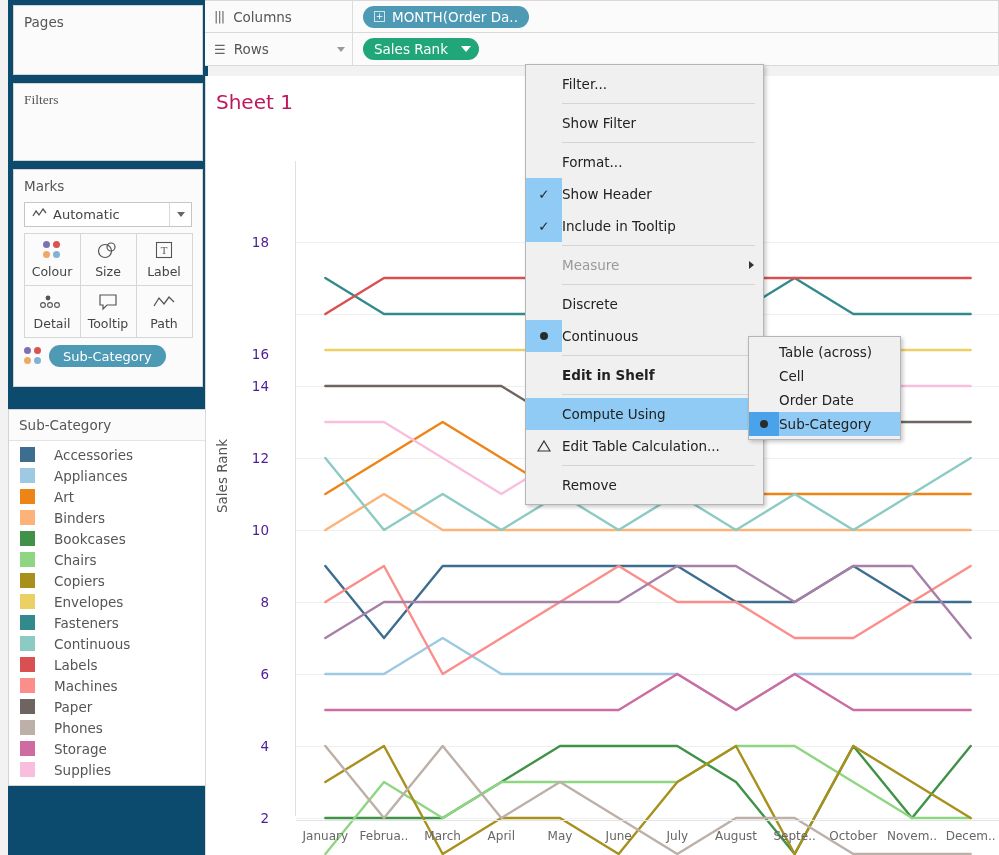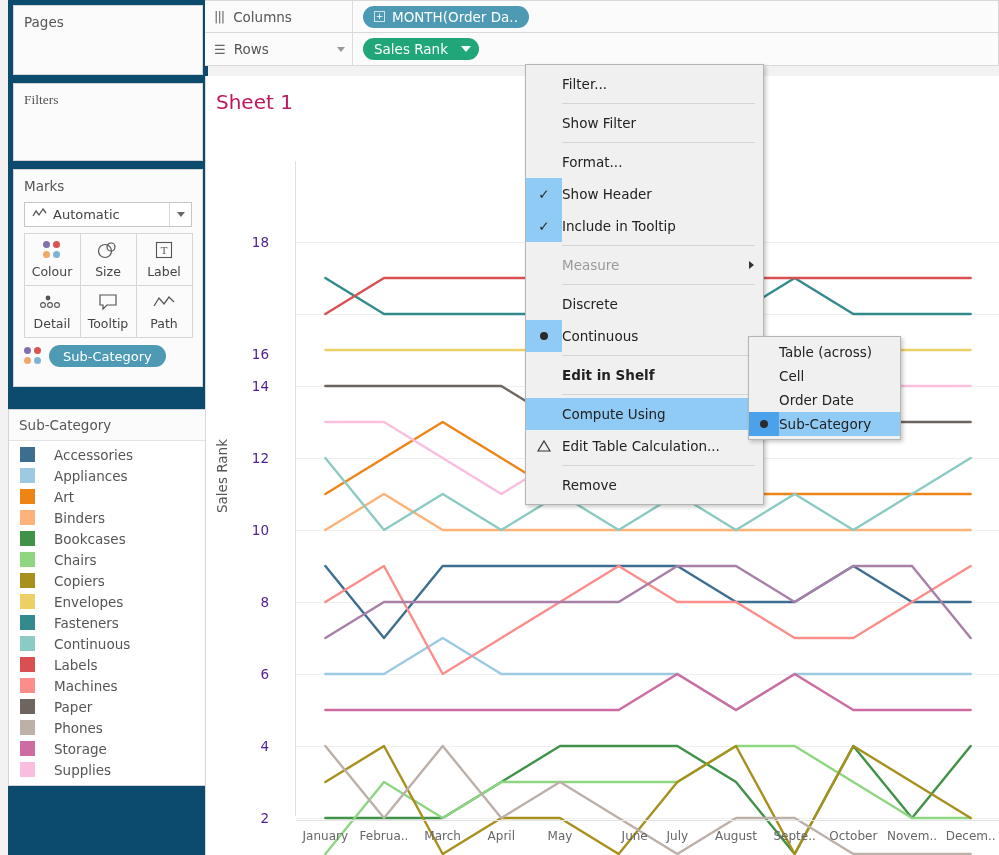--- a/index.html
+++ b/index.html
@@ -363,21 +363,21 @@
         <polyline points="29.333333333333332,634 88,634 146.66666666666666,634 205.33333333333334,634 264,634 322.66666666666663,634 381.3333333333333,598 439.99999999999994,634 498.66666666666663,598 557.3333333333334,634 616,634 674.6666666666666,634" fill="none" stroke="#ce6ba0" stroke-width="2.4" stroke-linejoin="round" stroke-linecap="round"></polyline>
         <polyline points="29.333333333333332,346 88,346 146.66666666666666,382 205.33333333333334,417.99999999999994 264,382 322.66666666666663,346 381.3333333333333,310 439.99999999999994,310 498.66666666666663,310 557.3333333333334,310 616,310 674.6666666666666,310" fill="none" stroke="#f9bede" stroke-width="2.4" stroke-linejoin="round" stroke-linecap="round"></polyline>
         <polyline points="29.333333333333332,562 88,526 146.66666666666666,526 205.33333333333334,526 264,526 322.66666666666663,526 381.3333333333333,490 439.99999999999994,490 498.66666666666663,526 557.3333333333334,490 616,490 674.6666666666666,562" fill="none" stroke="#a77fa7" stroke-width="2.4" stroke-linejoin="round" stroke-linecap="round"></polyline>
       </svg>
     <div id="xlabels">
         <div class="xlab" style="left: 29.3333px;">January</div>
         <div class="xlab" style="left: 88px;">Februa..</div>
         <div class="xlab" style="left: 146.667px;">March</div>
         <div class="xlab" style="left: 205.333px;">April</div>
         <div class="xlab" style="left: 264px;">May</div>
-        <div class="xlab" style="left: 322.667px; margin-left: 16px;">June</div>
+        <div class="xlab" style="left: 322.667px;">June</div>
         <div class="xlab" style="left: 381.333px;">July</div>
         <div class="xlab" style="left: 440px;">August</div>
         <div class="xlab" style="left: 498.667px;">Septe..</div>
         <div class="xlab" style="left: 557.333px;">October</div>
         <div class="xlab" style="left: 616px;">Novem..</div>
         <div class="xlab" style="left: 674.667px;">Decem..</div>
       </div>
   </div>
 </div>
 

